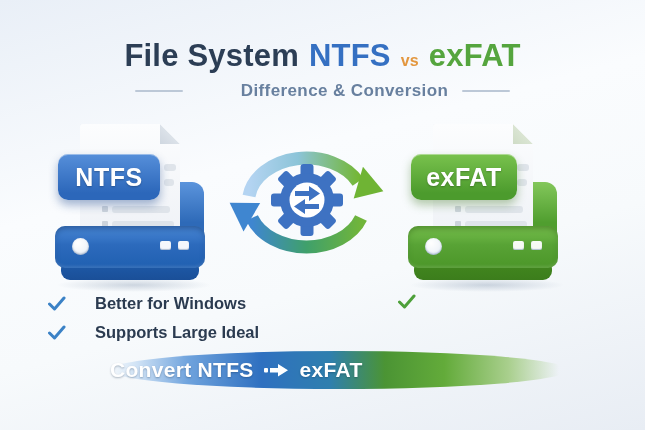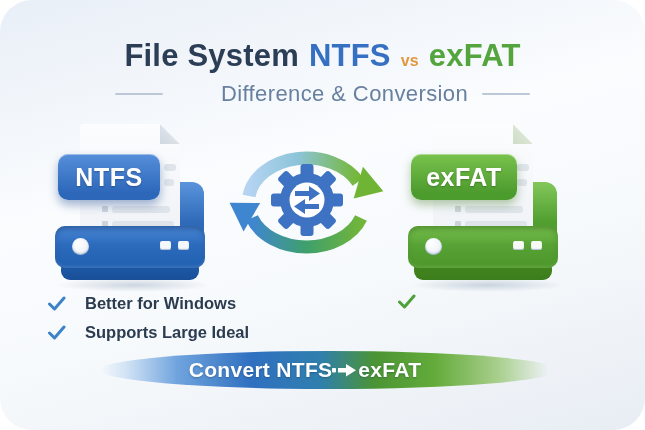--- a/index.html
+++ b/index.html
@@ -1,39 +1,38 @@
 <!DOCTYPE html>
 <html><head>
 <meta charset="utf-8">
 <style>
   * { margin:0; padding:0; box-sizing:border-box; }
   html,body { width:645px; height:430px; }
   body { font-family:"Liberation Sans", sans-serif; }
   #canvas {
     position:relative; width:645px; height:430px; overflow:hidden;
     background:linear-gradient(165deg,#e9eff7 0%,#fafcfe 38%,#f7fafc 62%,#e8edf4 100%);
-    border-radius:32px;
   }
 
   
   .title-row {
     position:absolute; top:38px; left:0; right:0;
     display:flex; justify-content:center; align-items:baseline; gap:10px;
     font-weight:700; font-size:31px; letter-spacing:.2px;
   }
   .t-prefix { color:#2c3e55; }
   .t-ntfs   { color:#3570c2; }
   .t-vs     { color:#e3973f; font-size:16px; font-weight:700; }
   .t-exfat  { color:#55a53e; }
   .subtitle-row {
     position:absolute; top:81px; left:0; right:0;
     display:flex; justify-content:center; align-items:center; gap:14px;
   }
   .sub-line { width:48px; height:2px; background:#bcc8d7; border-radius:1px; }
-  .sub-text { color:#68809f; font-size:22px; font-weight:400; letter-spacing:.4px;margin-left:44px; }
+  .sub-text { color:#68809f; font-size:17px; font-weight:700; letter-spacing:.4px;margin-left:44px; }
 
   
   .drive { position:absolute; width:170px; height:172px; }
   .drive.blue  { left:50px;  top:120px; }
   .drive.green { left:403px; top:120px; }
 
   .backpanel {
     position:absolute; left:97px; top:62px; width:57px; height:54px;
     border-radius:12px 12px 4px 4px; z-index:1;
   }
@@ -109,29 +108,29 @@
     background:radial-gradient(ellipse at center, rgba(50,80,120,.22) 0%, rgba(50,80,120,0) 70%);
   }
 
   
   .cycle { position:absolute; left:222px; top:134px; }
 
   
   .features { position:absolute; display:flex; flex-direction:column; gap:10px; }
   .features.left  { left:48px;  top:294px; }
   .features.right { left:398px; top:294px; }
-  .feature { display:flex; align-items:center; gap:19px;
+  .feature { display:flex; align-items:center; gap:29px;
              font-size:16.5px; font-weight:700; color:#2b3b50; }
   .check { display:inline-flex; }
 
   
   .banner {
-    position:absolute; left:100px; top:351px; width:458px; height:38px;
+    position:absolute; left:110px; top:351px; width:458px; height:38px;
     border-radius:50%;
-    display:flex; align-items:center; justify-content:center; 
+    display:flex; align-items:center; gap:10px;
     padding-right:48px;
     color:#fff; font-size:21px; font-weight:700; letter-spacing:.3px;
     text-shadow:0 1px 2px rgba(0,30,60,.3);
     background:linear-gradient(90deg,
       rgba(190,215,242,0) 0%, #cfe2f5 6%, #6fa3dd 17%, #2f70c0 33%,
       #2f7fae 48%, #4b9434 60%, #63ab3a 73%, #a9cf8d 87%, rgba(235,244,228,0) 98%);
   }
 </style>
 </head>
 <body>

